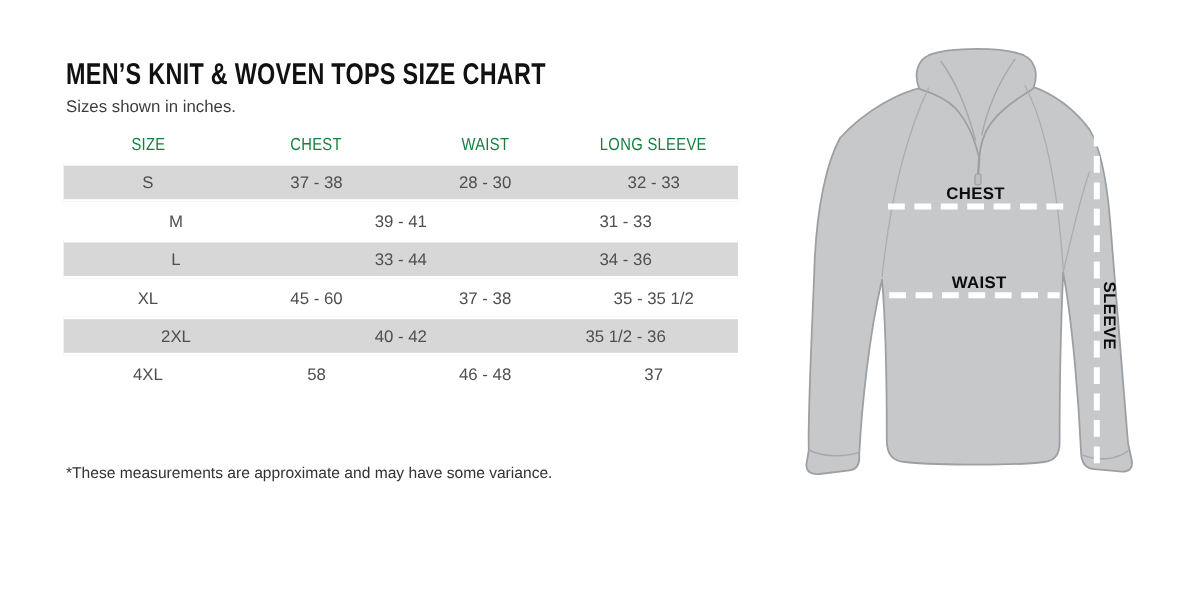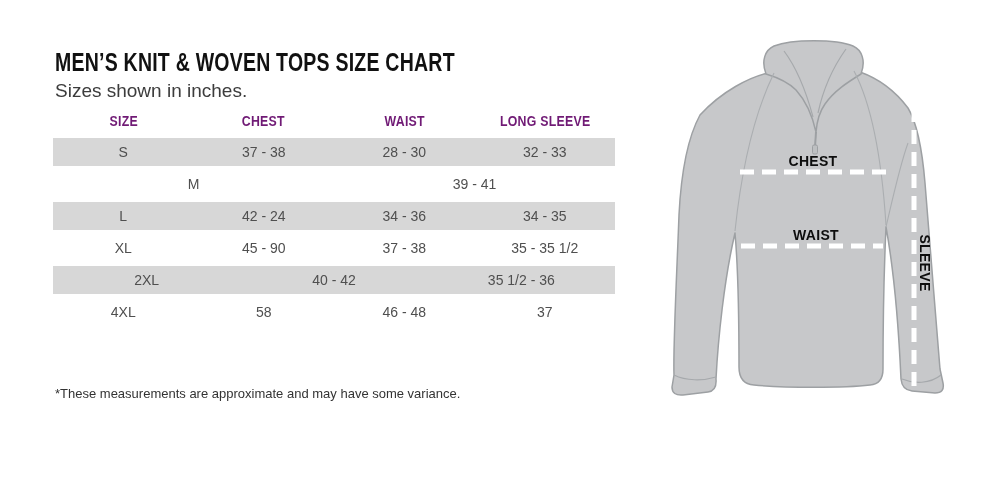--- a/index.html
+++ b/index.html
@@ -9,25 +9,25 @@
     font-family:"Liberation Sans", sans-serif; overflow:hidden;
   }
   .title {
     position:absolute; left:55px; top:48px;
     font-size:25px; font-weight:bold; color:#111111;
     letter-spacing:.3px; white-space:nowrap;
     transform:scaleX(.78); transform-origin:left center;
   }
   .subtitle {
     position:absolute; left:55px; top:80px;
-    font-size:19px; color:#3c3c3c;
+    font-size:14px; color:#3c3c3c;
   }
   .size-table { position:absolute; left:53px; top:106px; width:562px; }
   .thead { display:flex; height:30px; align-items:center; }
-  .thead .cell { font-weight:bold; font-size:14.5px; color:#701a75; }
+  .thead .cell { font-weight:normal; font-size:14.5px; color:#15803d; }
   .thead .cell span { display:inline-block; transform:scaleX(.85); white-space:nowrap; letter-spacing:.3px; }
   .cell { flex:1; text-align:center; }
   .trow {
     display:flex; height:32px; align-items:center;
     font-size:14px; color:#4f4f4f;
   }
   .tbody .trow:nth-child(odd) {
     background:#d7d7d7;
     border-top:2px solid #ffffff; border-bottom:2px solid #ffffff;
   }
@@ -59,30 +59,30 @@
     <div class="tbody">
       <div class="trow">
         <div class="cell">S</div>
         <div class="cell">37 - 38</div>
         <div class="cell">28 - 30</div>
         <div class="cell">32 - 33</div>
       </div>
       <div class="trow">
         <div class="cell">M</div>
         <div class="cell">39 - 41</div>
+        <div class="cell">31 - 33</div>
       </div>
       <div class="trow">
         <div class="cell">L</div>
-        <div class="cell">42 - 24</div>
+        <div class="cell">33 - 44</div>
         <div class="cell">34 - 36</div>
-        <div class="cell">34 - 35</div>
       </div>
       <div class="trow">
         <div class="cell">XL</div>
-        <div class="cell">45 - 90</div>
+        <div class="cell">45 - 60</div>
         <div class="cell">37 - 38</div>
         <div class="cell">35 - 35 1/2</div>
       </div>
       <div class="trow">
         <div class="cell">2XL</div>
         <div class="cell">40 - 42</div>
         <div class="cell">35 1/2 - 36</div>
       </div>
       <div class="trow">
         <div class="cell">4XL</div>

